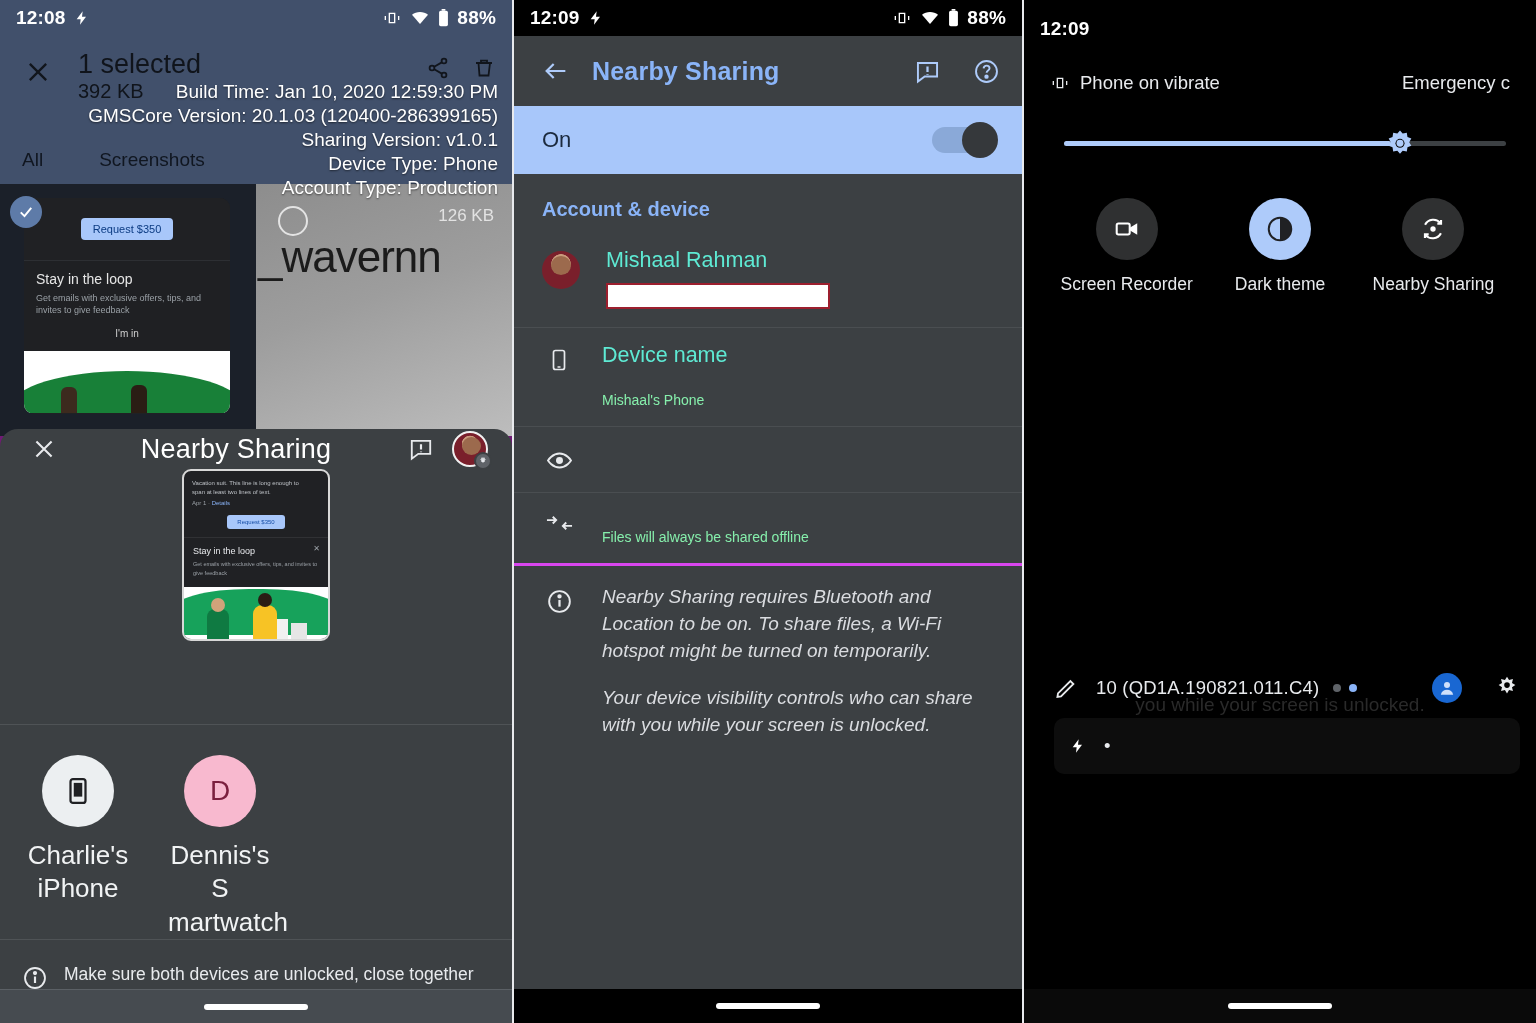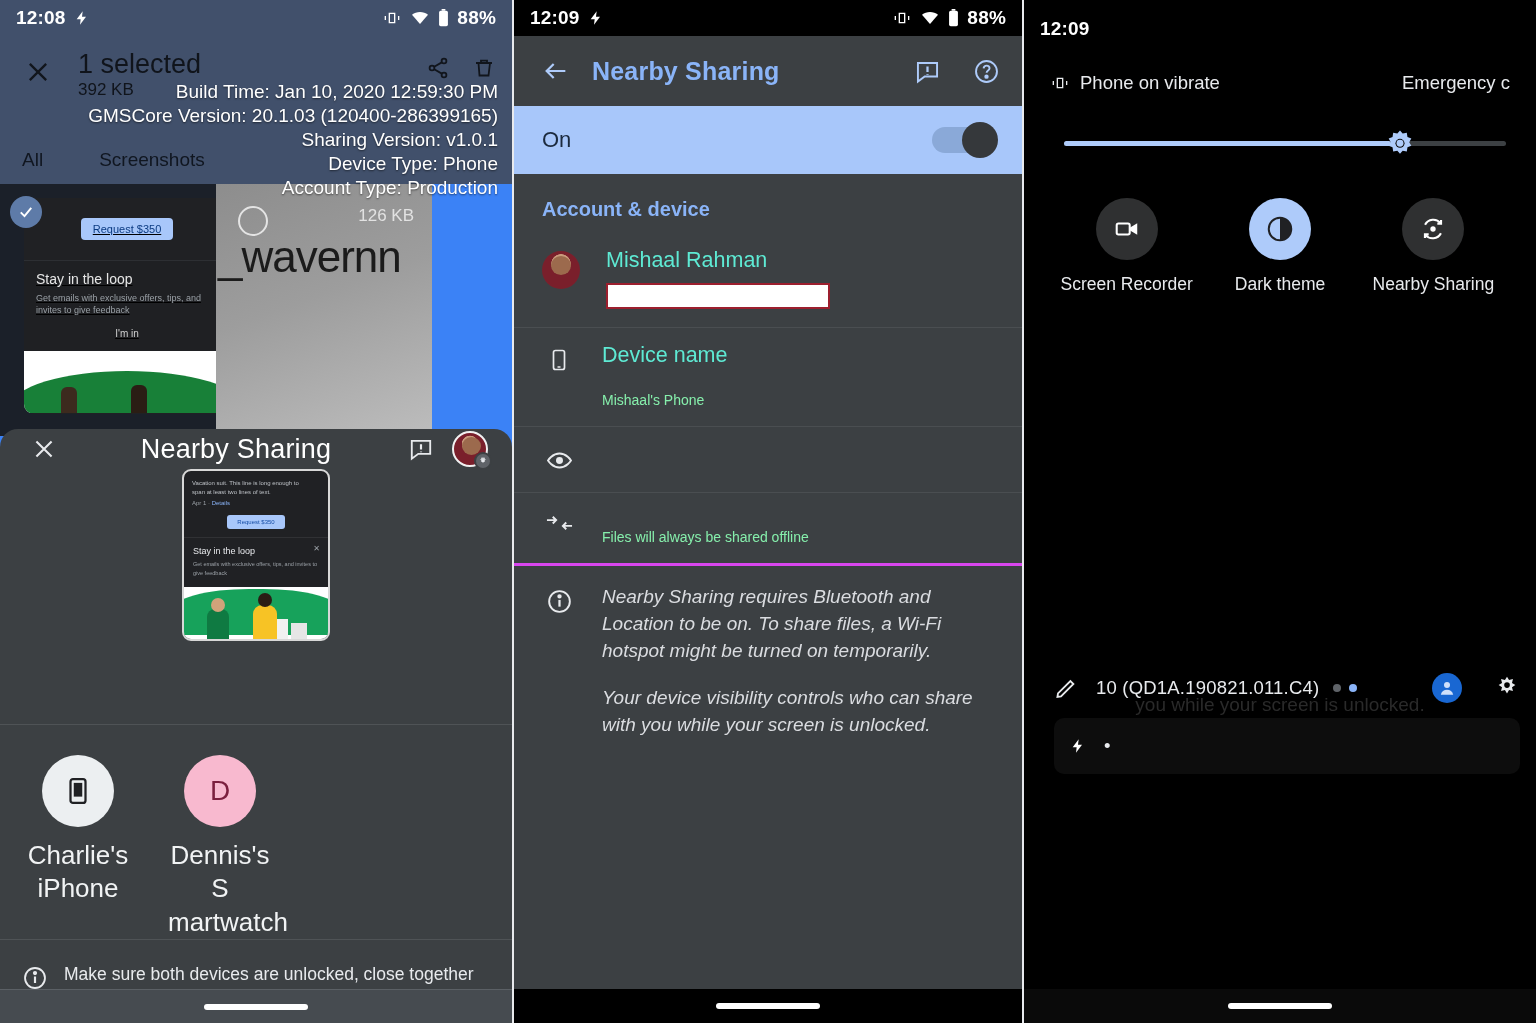--- a/index.html
+++ b/index.html
@@ -5,21 +5,21 @@
   * { box-sizing: border-box; margin: 0; padding: 0; }
   html, body {
     width: 1536px; height: 1023px;
     background: #000;
     font-family: "Liberation Sans", sans-serif;
     overflow: hidden;
   }
   .stage { position: relative; width: 1536px; height: 1023px; display: flex; }
 
   .panel { position: relative; height: 1023px; overflow: hidden; }
-  .p1 { width: 512px; background: #3b82f6; }
+  .p1 { width: 512px; background: #701a75; }
   .p2 { width: 512px; background: #3c4043; border-left: 2px solid #e8eaed; border-right: 2px solid #e8eaed; }
   .p3 { width: 512px; background: #000; }
 
   
   .statusbar {
     height: 36px; display: flex; align-items: center;
     padding: 0 16px; color: #fff; font-size: 19px; font-weight: bold;
     letter-spacing: .2px;
   }
   .sb-left { display: flex; align-items: center; gap: 8px; }
@@ -32,39 +32,39 @@
   .ico svg { display: block; }
 
   
   .p1-appbar {
     position: relative; height: 100px; background: #41506b;
     display: flex; align-items: flex-start; padding: 14px 16px 0 16px;
   }
   .p1-close { width: 44px; height: 44px; color: #11151c; }
   .p1-titles { margin-left: 18px; }
   .p1-sel { font-size: 27px; color: #10141b; line-height: 1.05; }
-  .p1-size { font-size: 17px; color: #10141b; margin-top: 2px; }
+  .p1-size { font-size: 20px; color: #10141b; margin-top: 2px; }
   .p1-actions { margin-left: auto; display: flex; gap: 22px; padding-top: 6px; color: #11151c; }
 
   .p1-tabs {
     background: #41506b; height: 48px; display: flex;
     align-items: center; padding: 0 22px; gap: 56px;
   }
   .p1-tab { font-size: 19px; color: #101620; }
 
   .debug-overlay {
     position: absolute; top: 44px; right: 14px; z-index: 8;
     text-align: right; color: #ffffff; font-size: 19px;
     line-height: 1.26; font-weight: 500;
     text-shadow: 0 1px 2px rgba(0,0,0,.55);
     pointer-events: none;
   }
 
   .p1-grid { display: flex; height: 252px; }
-  .thumb { position: relative; width: 216px; height: 252px; overflow: hidden; text-decoration: underline; }
+  .thumb { position: relative; width: 256px; height: 252px; overflow: hidden; }
   .thumb-a { background: #1b2029; padding: 14px 12px 0 26px; }
   .thumb-b { background: linear-gradient(160deg,#8d8d8d 0%, #9d9d9d 45%, #bdbdbd 100%); }
   .sel-check {
     position: absolute; top: 12px; left: 10px; width: 32px; height: 32px;
     border-radius: 50%; background: #5e7ba8; color: #fff;
     display: flex; align-items: center; justify-content: center; z-index: 3;
   }
   .sel-circle {
     position: absolute; top: 22px; left: 22px; width: 30px; height: 30px;
     border-radius: 50%; border: 2px solid rgba(255,255,255,.75); z-index: 3;

